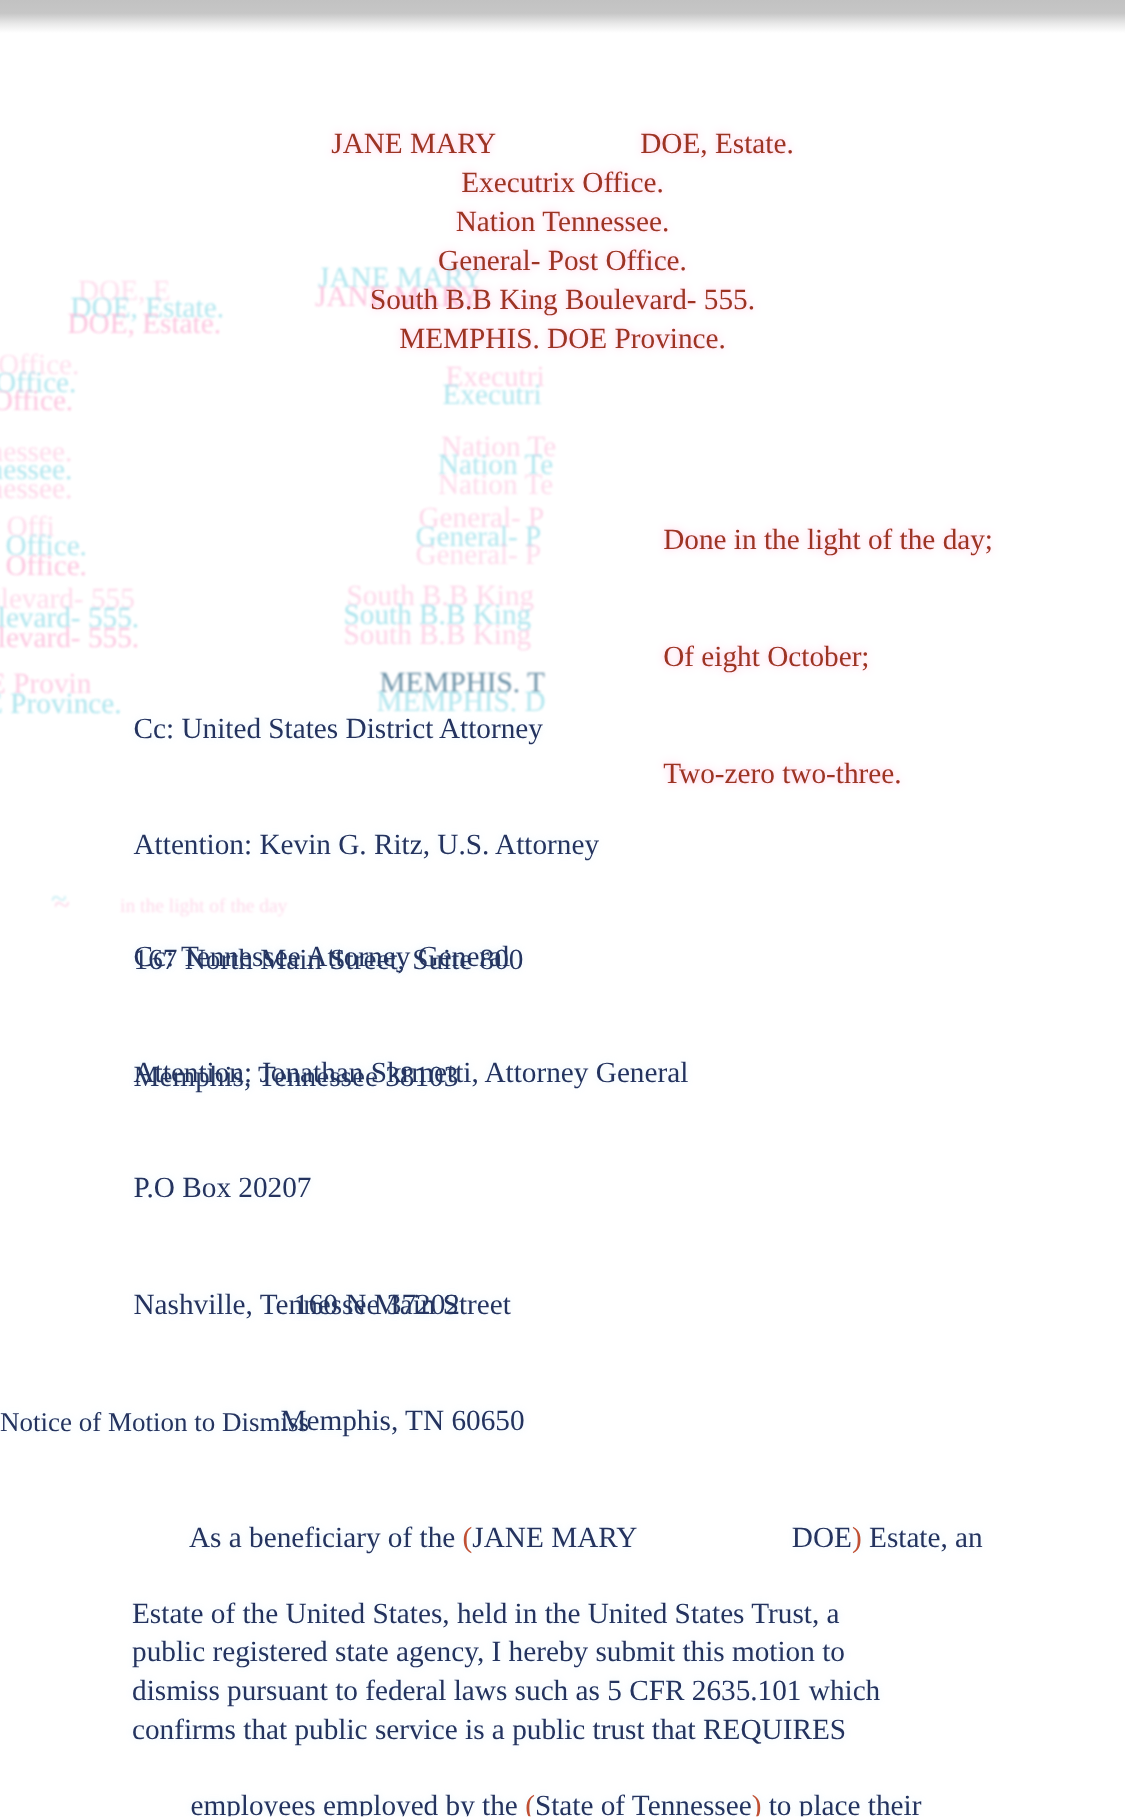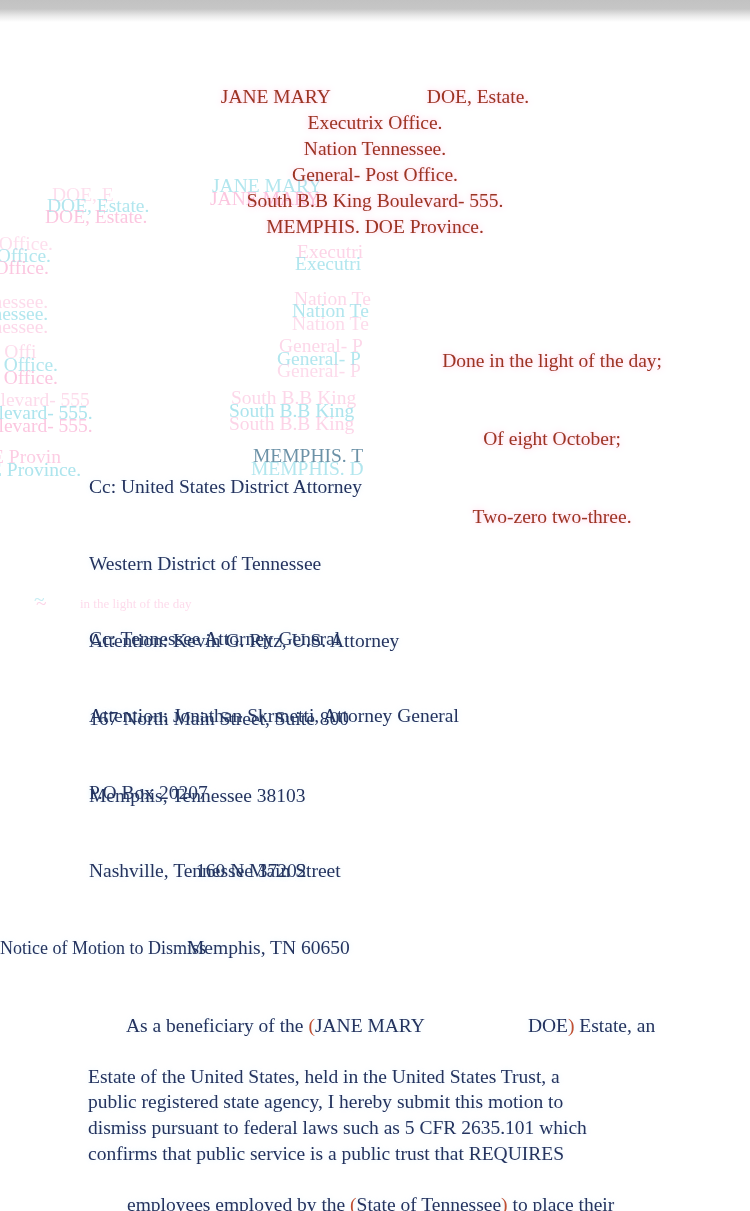--- a/index.html
+++ b/index.html
@@ -27,21 +27,21 @@
   .navy-text { color:#24335f; text-shadow:0 0 5px rgba(140,205,235,0.22); }
   .paren     { color:#c05033; }
 
   .header-block {
     position:absolute; top:84px; left:0; right:0;
     font-size:19.5px; line-height:26px; text-align:center;
   }
   .h-line1 { display:flex; justify-content:center; gap:96px; }
   .date-block {
     position:absolute; top:296px; right:88px;
-    font-size:19.5px; line-height:26px; text-align:center; white-space:pre;
+    font-size:19.5px; line-height:26px; text-align:left; white-space:pre;
   }
   .cc-block {
     position:absolute; left:89px;
     font-size:19.5px; line-height:25.8px; white-space:pre;
   }
   .cc1 { top:422px; }
   .cc2 { top:574px; }
   .attention-block {
     position:absolute; left:89px; top:806px;
     font-size:19.5px; line-height:25.8px; white-space:pre;
@@ -118,21 +118,20 @@
     </div>
 
     <div class="date-block red-text">
       <div>Done in the light of the day;</div>
       <div>Of eight October;</div>
       <div>Two-zero two-three.</div>
     </div>
 
     <div class="cc-block cc1 navy-text">
       <div>Cc: United States District Attorney</div>
-      <div>Western District of Tennessee</div>
       <div>Attention: Kevin G. Ritz, U.S. Attorney</div>
       <div>167 North Main Street, Suite 800</div>
       <div>Memphis, Tennessee 38103</div>
     </div>
 
     <div class="cc-block cc2 navy-text">
       <div>Cc: Tennessee Attorney General</div>
       <div>Attention: Jonathan Skrmetti, Attorney General</div>
       <div>P.O Box 20207</div>
       <div>Nashville, Tennessee 37202</div>

